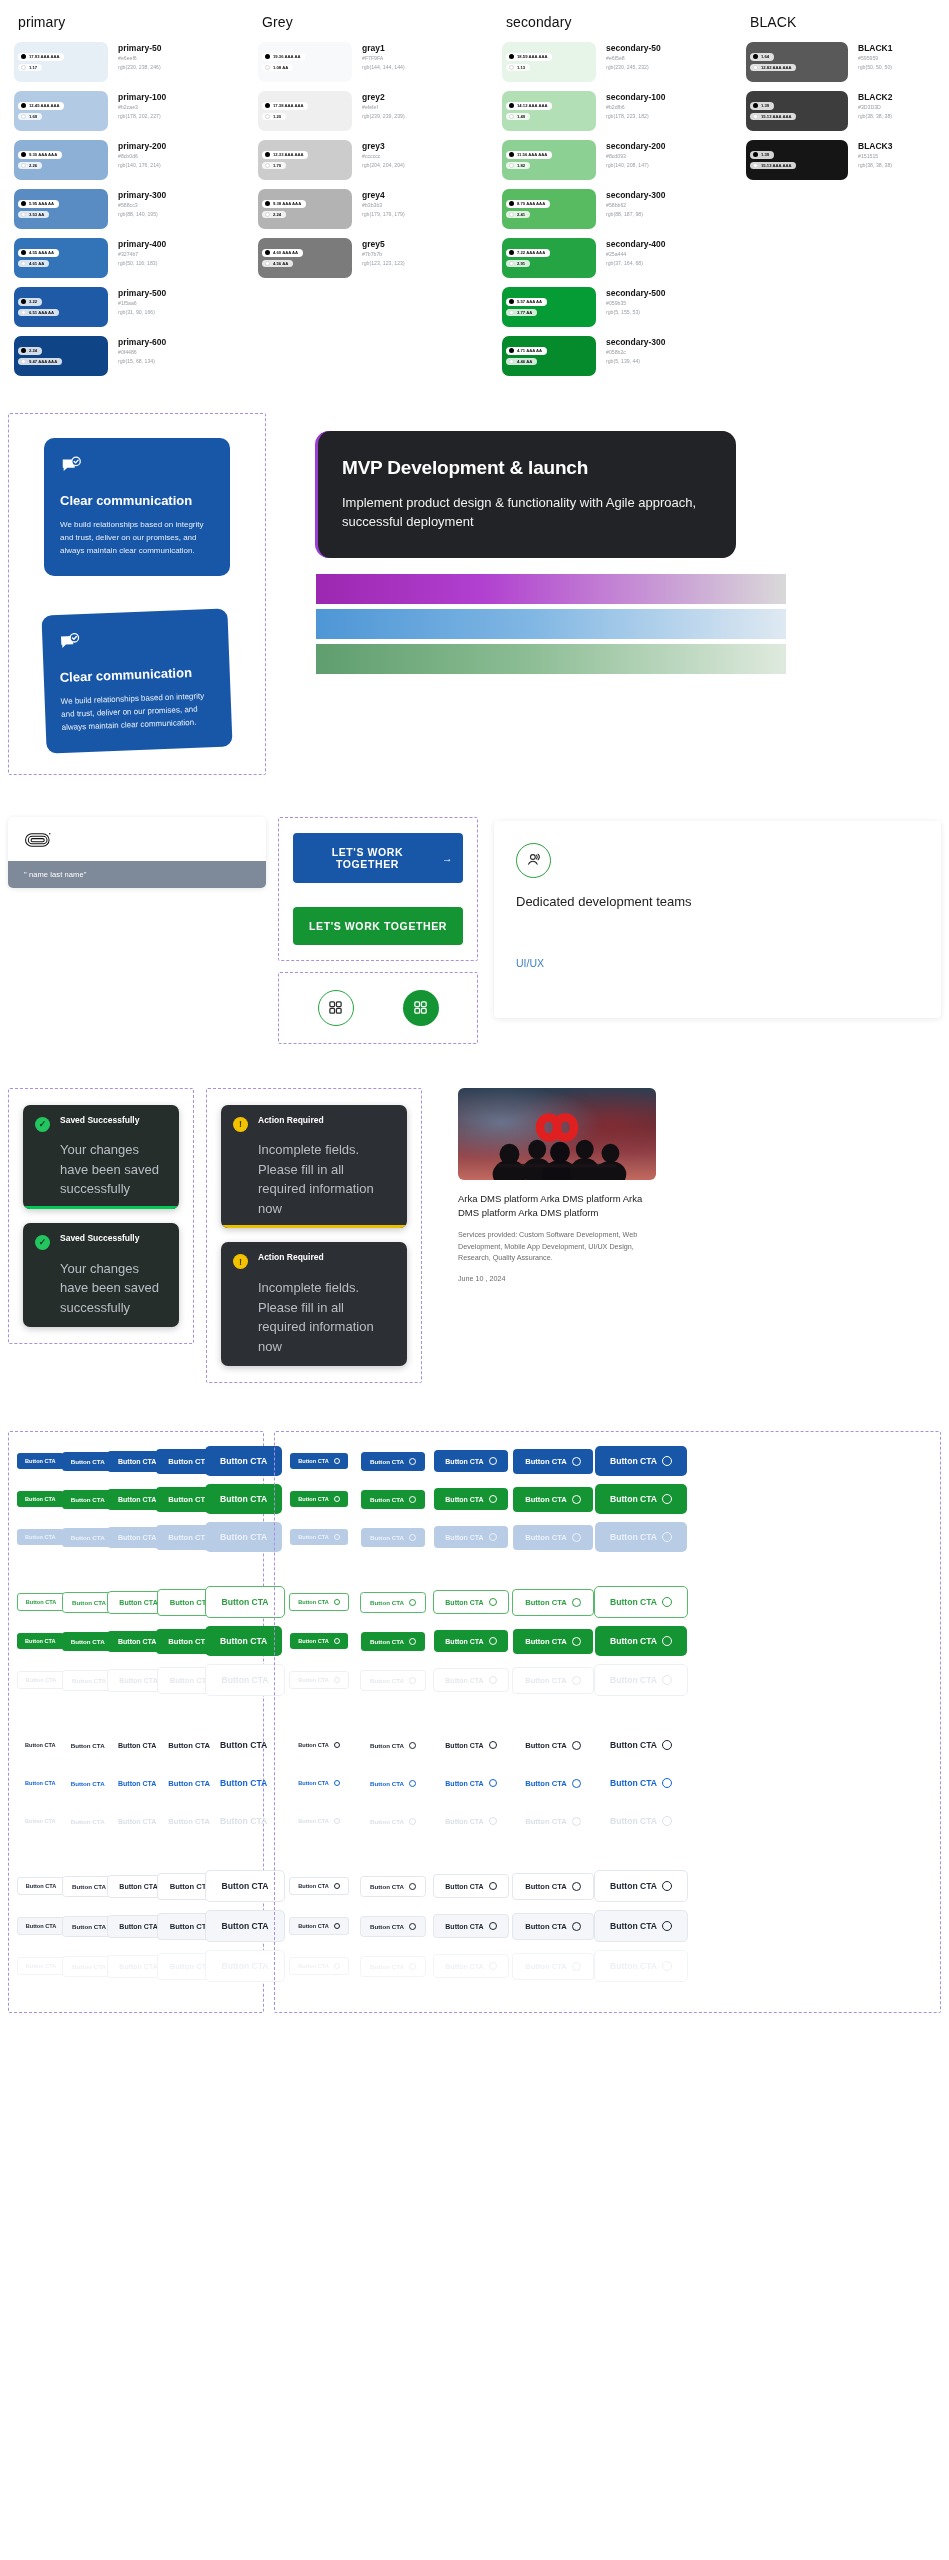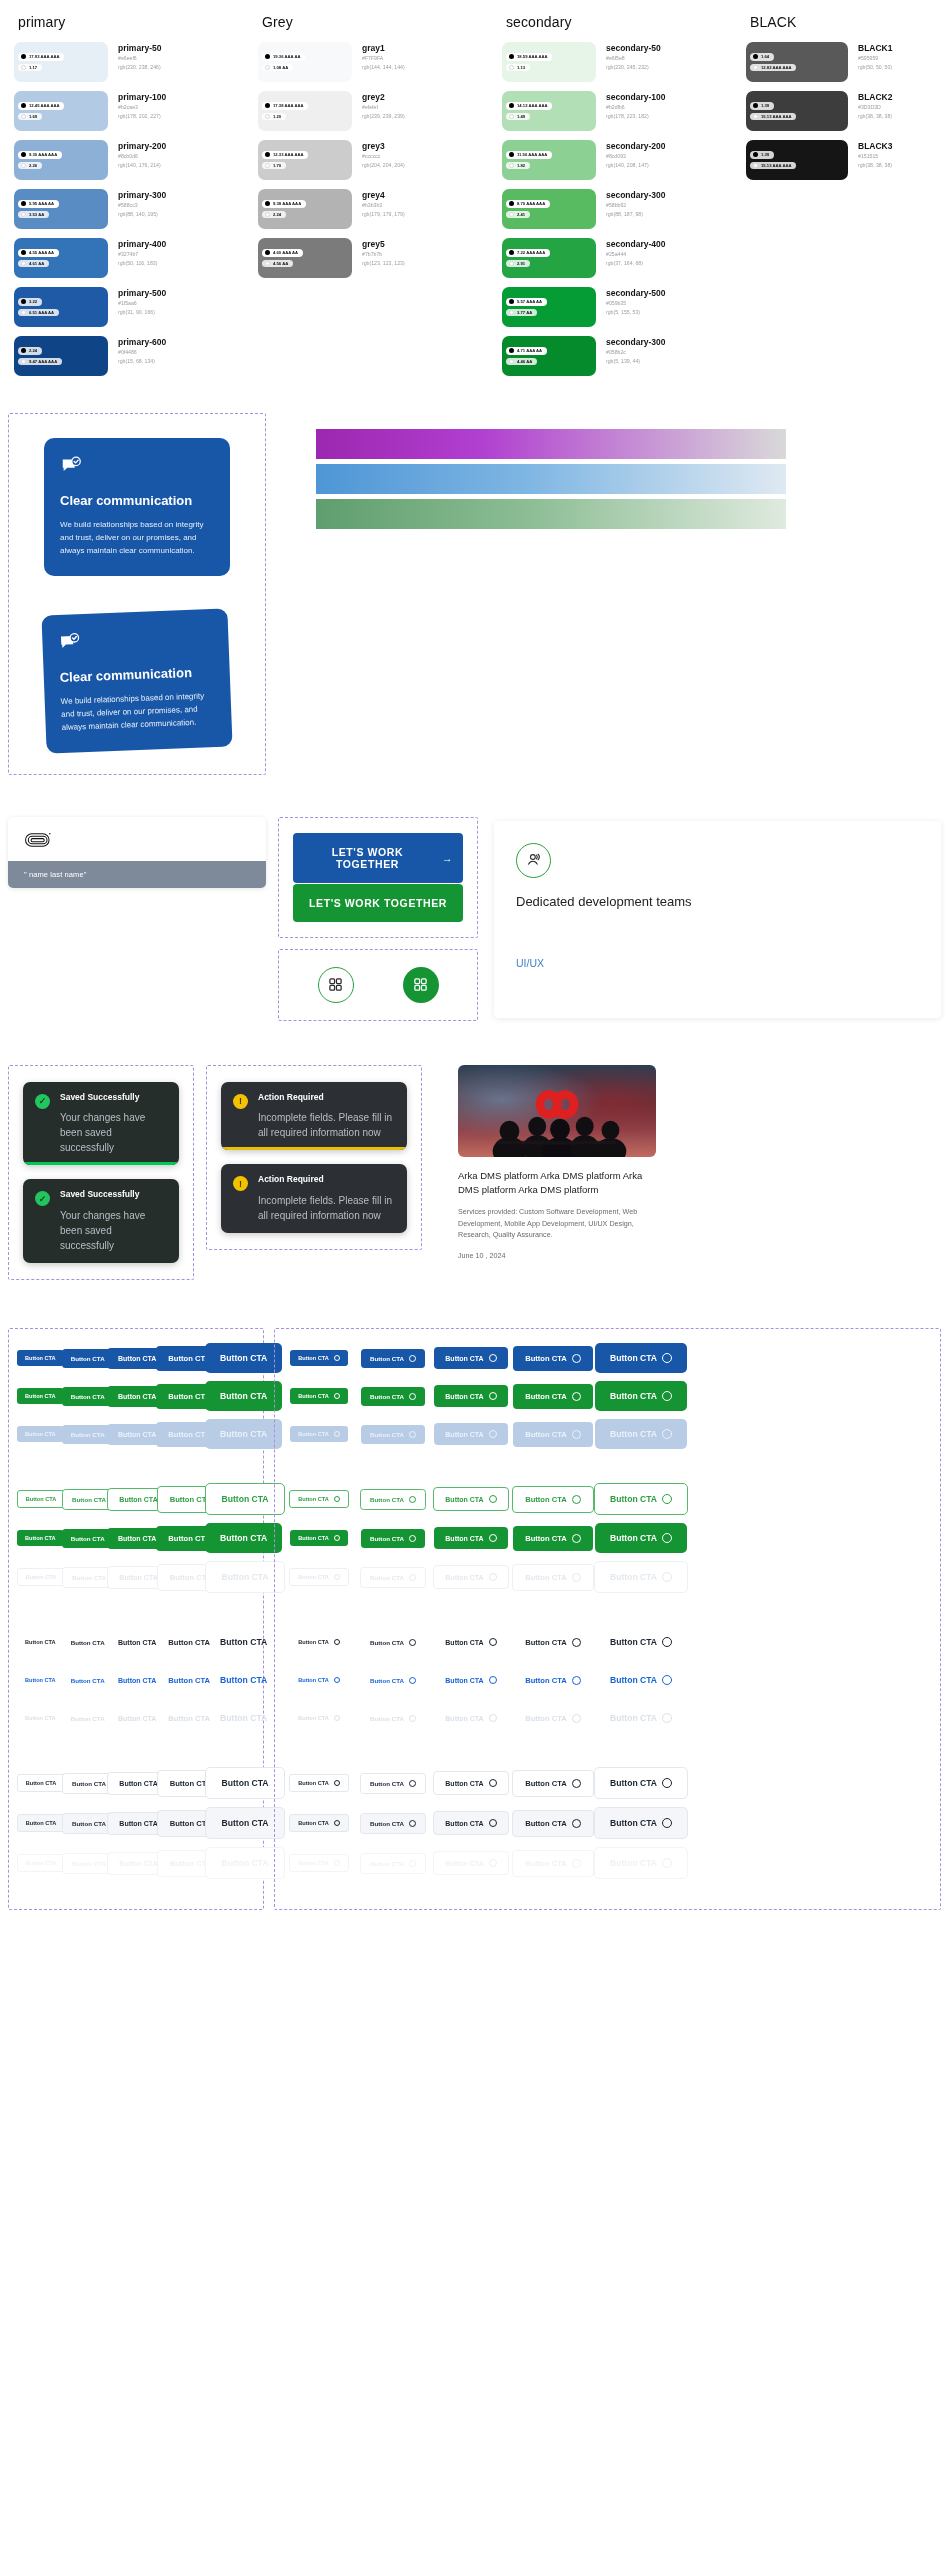--- a/index.html
+++ b/index.html
@@ -82,21 +82,21 @@
     box-shadow: 0 1px 5px rgba(0,0,0,.1); overflow: hidden;
   }
   .t-logo-area { background: #fff; padding: 14px 16px 12px 16px; }
   .t-logo { width: 28px; height: 18px; }
   .t-name-bar { background: #7e8a99; color: #fff; font-size: 7.5px;
                 padding: 9px 16px; letter-spacing: .1px; }
   .t-body { padding: 14px 16px 18px 16px; font-size: 9.5px;
             line-height: 1.68; color: #3a3a3a; }
 
   .cta-col { width: 200px; display: flex; flex-direction: column; gap: 11px; }
-  .cta-box { padding: 15px 14px; display: flex; flex-direction: column; gap: 1px; }
+  .cta-box { padding: 15px 14px; display: flex; flex-direction: column; gap: 24px; }
   .btn-wide {
     width: 100%; border: none; border-radius: 4px; color: #fff;
     font-size: 10.5px; font-weight: 700; letter-spacing: .6px;
     padding: 13px 10px; display: flex; align-items: center;
     justify-content: center; gap: 10px; cursor: pointer;
     font-family: "Liberation Sans", sans-serif;
   }
   .btn-blue { background: #1857a8; }
   .btn-green { background: #159433; }
   .icon-box { padding: 17px 14px; display: flex; justify-content: space-around; align-items: center; }
@@ -132,21 +132,21 @@
   .toast.green-tint { background: #262e2c; }
   .toast-underline { position: absolute; left: 0; bottom: 0; height: 3px; width: 100%; }
   .ul-green { background: #00c853; }
   .ul-amber { background: #e8c000; }
   .t-ico { width: 15px; height: 15px; border-radius: 50%; flex: 0 0 15px;
            display: flex; align-items: center; justify-content: center;
            font-size: 9px; font-weight: 700; margin-top: 2px; }
   .t-ico.ok { background: #22c55e; color: #113d22; }
   .t-ico.warn { background: #f2c200; color: #4a3b00; }
   .t-head { font-size: 8.5px; font-weight: 700; color: #fff; line-height: 1.4; }
-  .t-msg { font-size: 10px; color: #b9bec4; line-height: 1.5; margin-top: 7px; }
+  .t-msg { font-size: 13px; color: #b9bec4; line-height: 1.5; margin-top: 14px; }
 
   .article { width: 198px; margin-left: 24px; }
   .art-img {
     width: 100%; height: 92px; border-radius: 6px; position: relative;
     overflow: hidden;
     background:
       radial-gradient(ellipse at 22% 38%, rgba(120,170,210,.55) 0%, rgba(0,0,0,0) 46%),
       radial-gradient(ellipse at 78% 40%, rgba(160,40,50,.55) 0%, rgba(0,0,0,0) 50%),
       linear-gradient(180deg,#2c3e52 0%, #5b3036 42%, #8e4248 70%, #c26a60 100%);
   }
@@ -629,20 +629,26 @@
           <circle cx="17.5" cy="7" r="4.6" fill="#1857a8" stroke="#fff" stroke-width="1.4"></circle>
           <path d="M15.5 7.1l1.5 1.5 2.8-3" stroke="#fff" stroke-width="1.5" stroke-linecap="round" stroke-linejoin="round"></path>
         </svg>
       </div>
       <div class="bc-title">Clear communication</div>
       <div class="bc-text">We build relationships based on integrity and trust, deliver on our promises, and always maintain clear communication.</div>
     </div>
   </div>
 
   <div style="flex:1">
+    <div class="mvp-zone">
+      <div class="mvp-card">
+        <div class="mvp-title">MVP Development &amp; launch</div>
+        <div class="mvp-sub">Implement product design &amp; functionality with Agile approach, successful deployment</div>
+      </div>
+    </div>
     <div class="grad-stack">
       <div class="grad g1"></div>
       <div class="grad g2"></div>
       <div class="grad g3"></div>
     </div>
   </div>
 </section>
 
 <section class="band-cta">
   <div class="testimonial-wrap">

